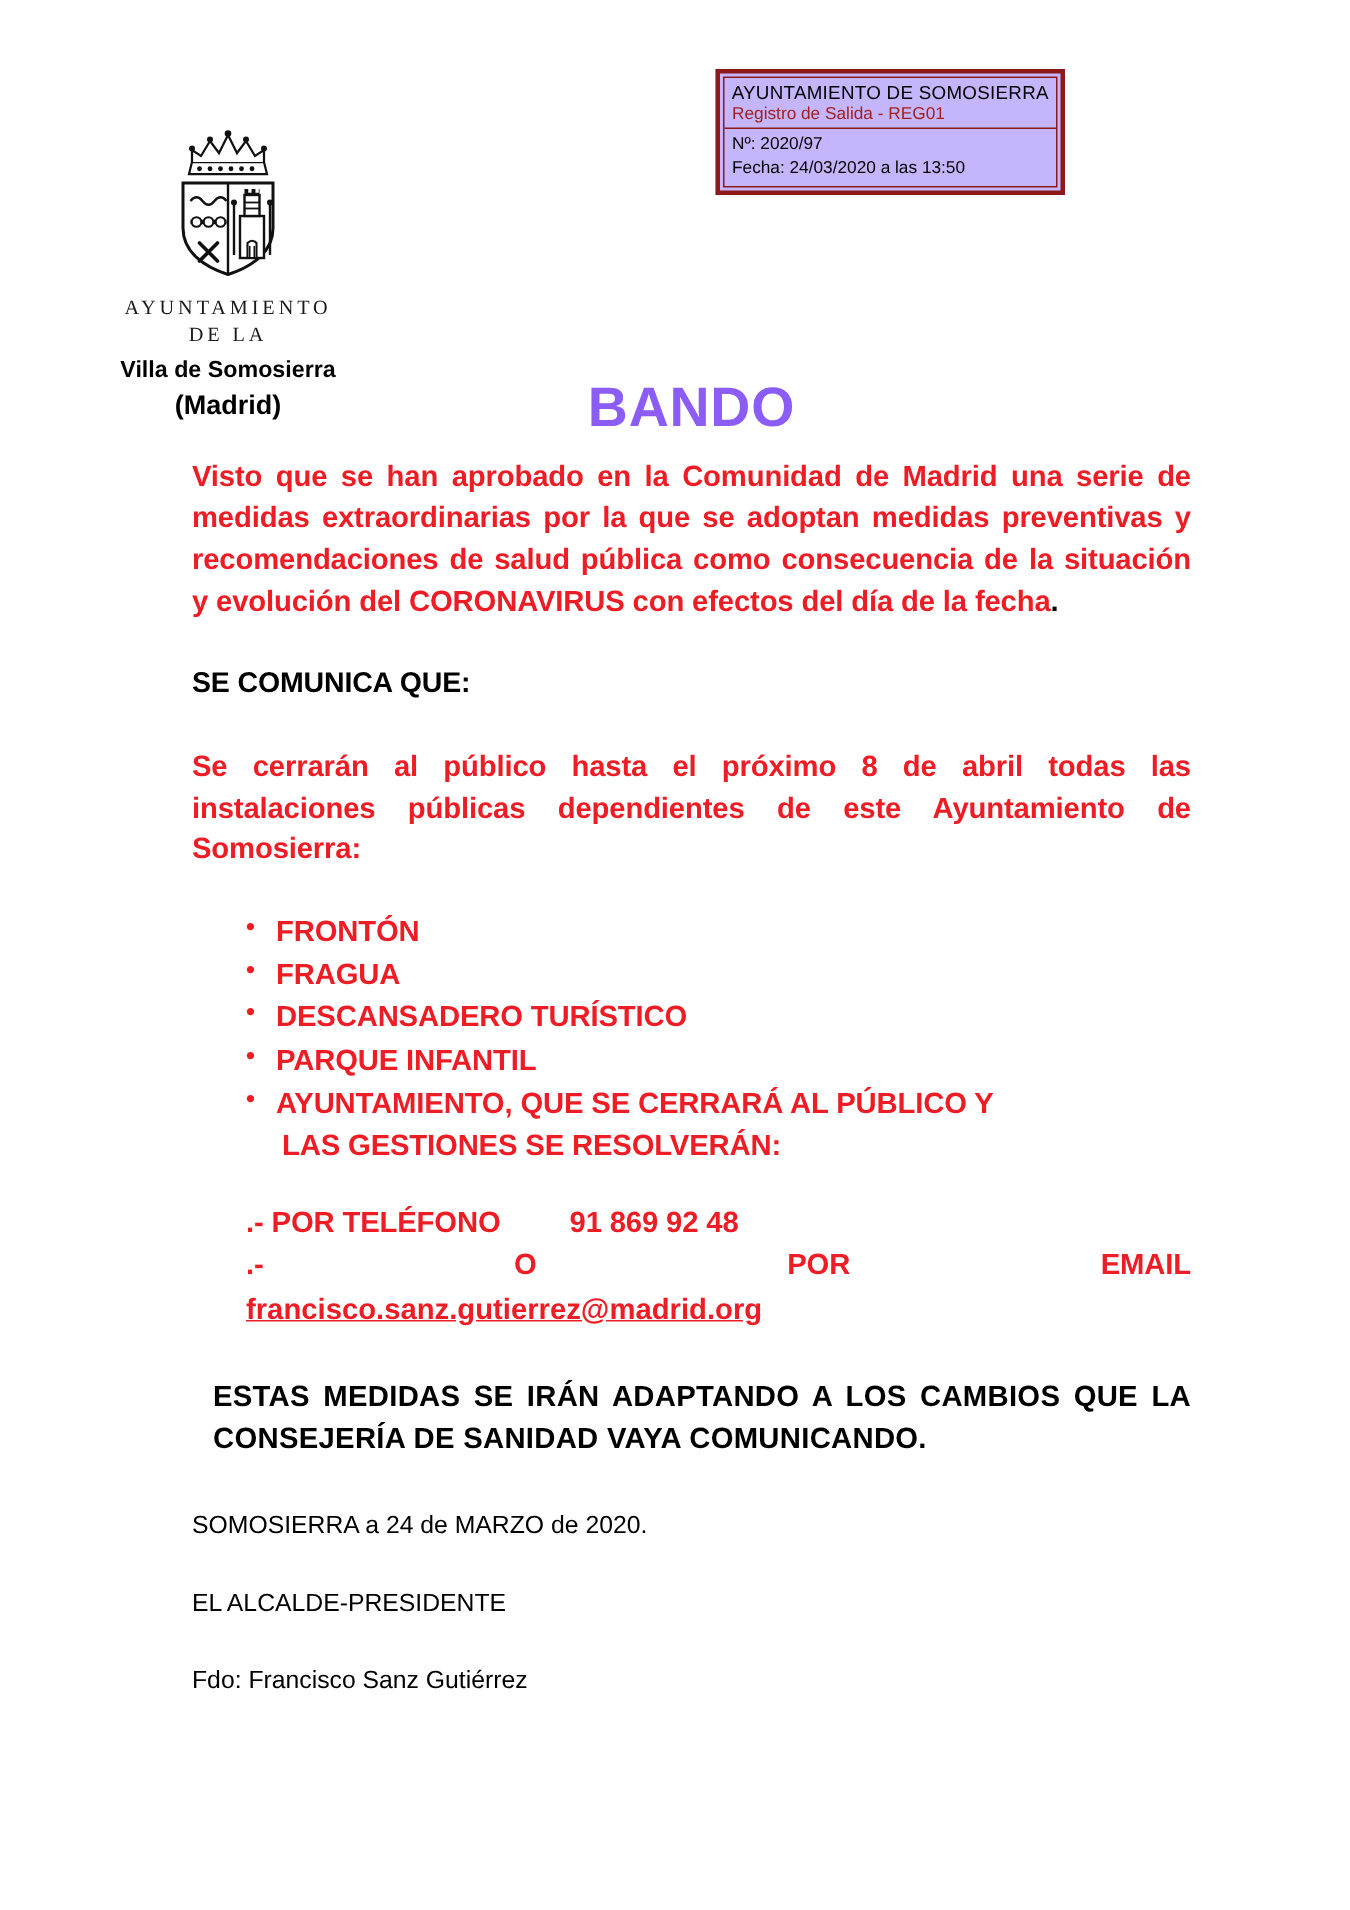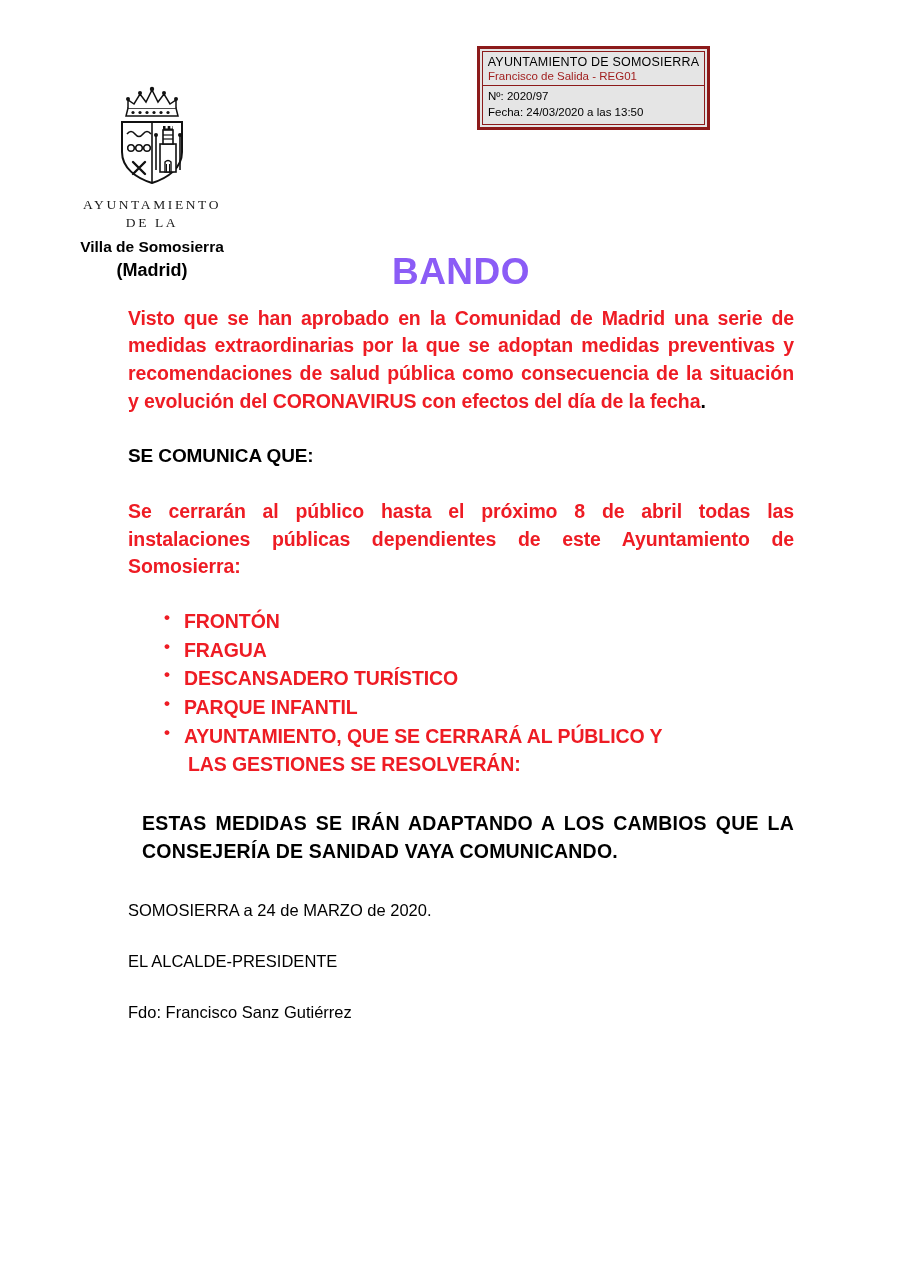--- a/index.html
+++ b/index.html
@@ -24,21 +24,21 @@
     background: #ffffff;
   }
 
   
   .stamp {
     position: absolute;
     left: 477px;
     top: 46px;
     width: 233px;
     border: 3px solid #8c1a1a;
-    background: #e5e5e5;
+    background: #c4b5fd;
     padding: 2px;
     box-sizing: border-box;
   }
   .stamp-inner {
     border: 1px solid #8c1a1a;
   }
   .stamp-row-1 {
     text-align: center;
     font-size: 12.5px;
     color: #000000;
@@ -239,21 +239,21 @@
   .sig-line.l3 { margin-top: 30px; }
 </style>
 </head>
 <body>
 
 <div class="page">
 
   <div class="stamp">
     <div class="stamp-inner">
       <div class="stamp-row-1">AYUNTAMIENTO DE SOMOSIERRA</div>
-      <div class="stamp-row-2">Francisco de Salida - REG01</div>
+      <div class="stamp-row-2">Registro de Salida - REG01</div>
       <div class="stamp-row-3">
         <div>Nº: 2020/97</div>
         <div>Fecha: 24/03/2020 a las 13:50</div>
       </div>
     </div>
   </div>
 
   <div class="letterhead">
     <span class="crest">
       <svg class="crest" width="104" height="112" viewBox="0 0 104 112" xmlns="http://www.w3.org/2000/svg">
@@ -323,20 +323,34 @@
     <p class="para-red-2">Se cerrarán al público hasta el próximo 8 de abril todas las instalaciones públicas dependientes de este Ayuntamiento de Somosierra:</p>
 
     <ul class="closure-list">
       <li><span>FRONTÓN</span></li>
       <li><span>FRAGUA</span></li>
       <li><span>DESCANSADERO TURÍSTICO</span></li>
       <li><span>PARQUE INFANTIL</span></li>
       <li><span>AYUNTAMIENTO,  QUE SE CERRARÁ AL PÚBLICO Y</span><span class="wrap2">LAS GESTIONES SE RESOLVERÁN:</span></li>
     </ul>
 
+    <div class="contact-block">
+      <div class="contact-line contact-phone-row">
+        <span class="c-label">.- POR TELÉFONO</span>
+        <span class="c-gap"></span>
+        <span>91 869 92 48</span>
+      </div>
+      <div class="contact-line contact-email-row">
+        <span>.-</span>
+        <span>O</span>
+        <span>POR</span>
+        <span>EMAIL</span>
+      </div>
+      <a class="email-link" href="#">francisco.sanz.gutierrez@madrid.org</a>
+    </div>
 
     <p class="para-black-final">ESTAS MEDIDAS SE IRÁN ADAPTANDO A LOS CAMBIOS QUE LA CONSEJERÍA DE SANIDAD VAYA COMUNICANDO.</p>
 
     <div class="sig-block">
       <div class="sig-line l1">SOMOSIERRA a 24 de MARZO  de 2020.</div>
       <div class="sig-line l2">EL ALCALDE-PRESIDENTE</div>
       <div class="sig-line l3">Fdo: Francisco Sanz Gutiérrez</div>
     </div>
 
   </div>

